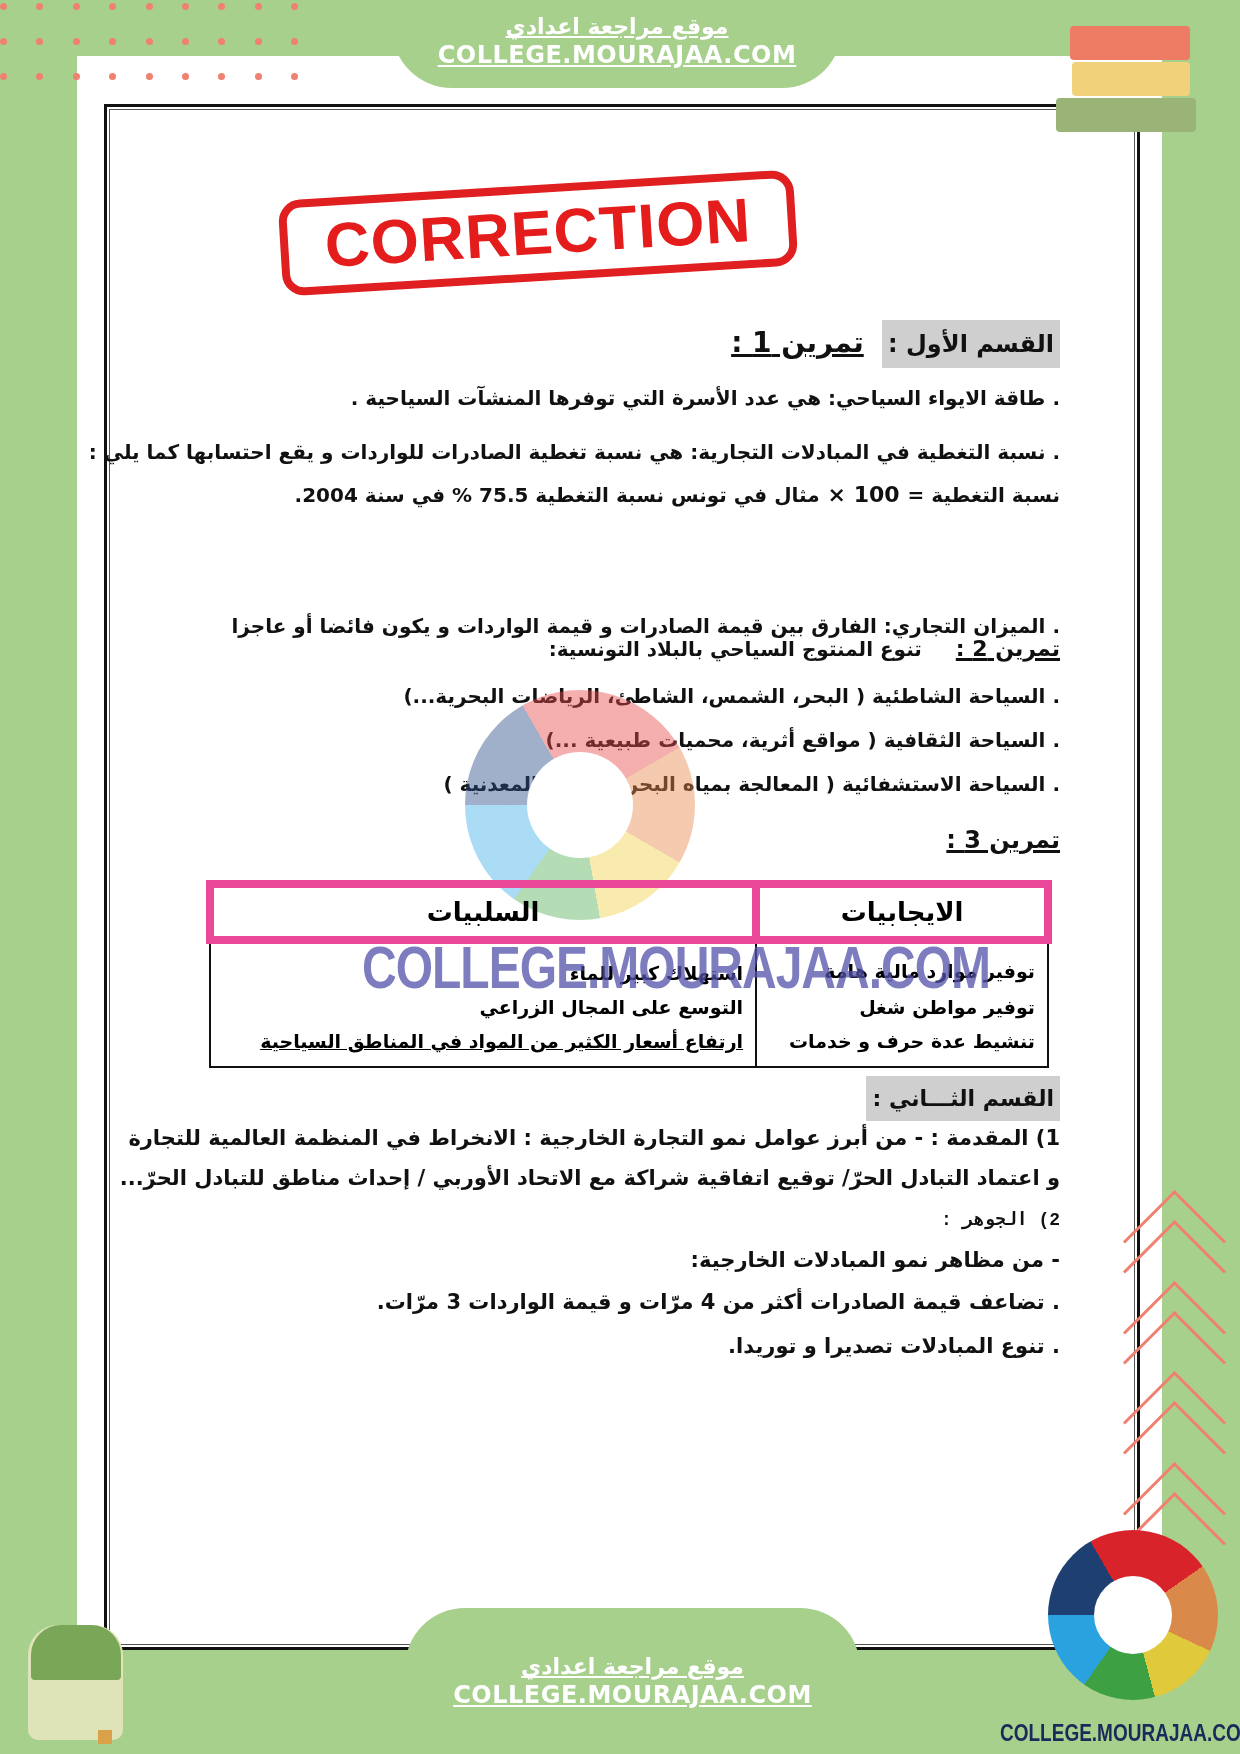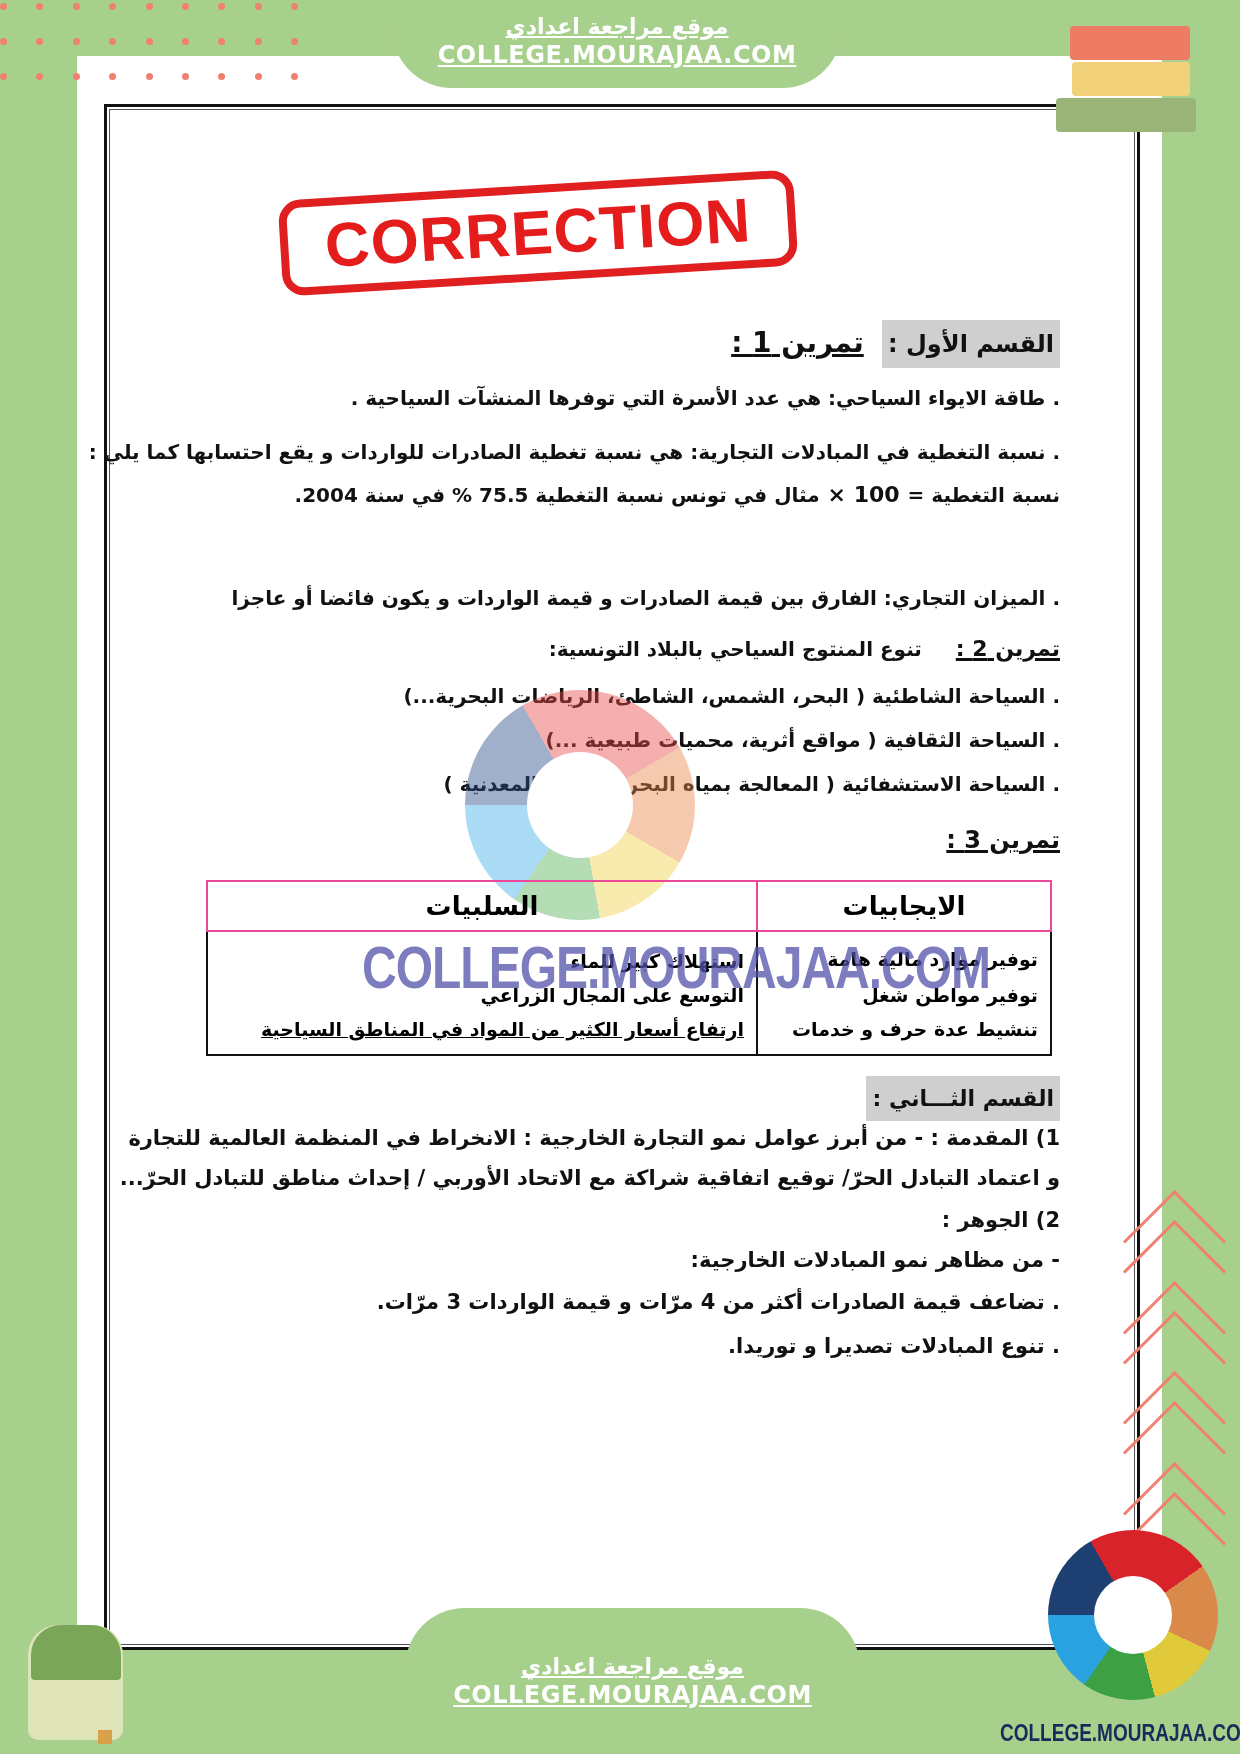--- a/index.html
+++ b/index.html
@@ -53,21 +53,21 @@
 
   .frac { display:inline-flex; flex-direction:column; align-items:center; vertical-align:middle; margin:0 8px; }
   .frac span { padding:2px 4px; }
   .frac .num { border-bottom:2px solid #111; }
 
   table.t3 {
     position:absolute; left:206px; top:880px; width:846px;
     border-collapse:collapse; direction:rtl; font-weight:bold; font-size:19px;
     border:2px solid #111;
   }
-  table.t3 th { font-size:26px; font-weight:bold; border:2px solid #ec4899; height:46px; }
+  table.t3 th { font-size:26px; font-weight:bold; border:8px solid #ec4899; height:46px; }
   table.t3 td { border-left:2px solid #111; border-right:2px solid #111; padding:2px 12px; vertical-align:top; line-height:30px; }
 
   .watermark {
     position:absolute; left:362px; top:940px; font-family:"Liberation Sans", sans-serif;
     font-weight:bold; font-size:48px; color:rgba(80,80,170,0.75); transform:scaleY(1.25);
     letter-spacing:-1px;
   }
 
   .ring { position:absolute; border-radius:50%; }
   .chev { position:absolute; width:70px; height:70px; border:3px solid #f08070; border-right:none; border-bottom:none; transform:rotate(45deg); }
@@ -135,21 +135,21 @@
 
 <div class="content" style="top:386px;">. طاقة الايواء السياحي: هي عدد الأسرة التي توفرها المنشآت السياحية .</div>
 <div class="content" style="top:440px;">. نسبة التغطية في المبادلات التجارية: هي نسبة تغطية الصادرات للواردات و يقع احتسابها كما يلي :</div>
 
 <div class="content" style="top:482px;display:flex;align-items:center;">
   <span>نسبة التغطية =</span>
   <span style="direction:ltr;margin:0 8px;font-size:22px;">× 100</span>
   <span>مثال في تونس نسبة التغطية 75.5 % في سنة 2004.</span>
 </div>
 
-<div class="content" style="top:586px;text-align:right;">. الميزان التجاري: الفارق بين قيمة الصادرات و قيمة الواردات و يكون فائضا أو عاجزا</div>
+<div class="content" style="top:614px;text-align:right;">. الميزان التجاري: الفارق بين قيمة الصادرات و قيمة الواردات و يكون فائضا أو عاجزا</div>
 
 <div class="content" style="top:636px;">
   <span class="ul" style="font-size:22px;">تمرين 2 :</span>
   <span style="margin-right:27px;">تنوع المنتوج السياحي بالبلاد التونسية:</span>
 </div>
 <div class="content" style="top:684px;">. السياحة الشاطئية ( البحر، الشمس، الشاطئ، الرياضات البحرية...)</div>
 <div class="content" style="top:728px;">. السياحة الثقافية ( مواقع أثرية، محميات طبيعية ...)</div>
 <div class="content" style="top:772px;">. السياحة الاستشفائية ( المعالجة بمياه البحر و المياه المعدنية )</div>
 
 <div class="ring" style="left:465px;top:690px;width:230px;height:230px;opacity:0.45;
@@ -183,21 +183,21 @@
   </tbody>
 </table>
 
 <div class="watermark">COLLEGE.MOURAJAA.COM</div>
 
 <div class="content" style="top:1086px;font-size:22px;">
   <span class="hl">القسم الثـــاني :</span>
 </div>
 <div class="content" style="top:1126px;font-size:21px;">1) المقدمة : - من أبرز عوامل نمو التجارة الخارجية : الانخراط في المنظمة العالمية للتجارة</div>
 <div class="content" style="top:1166px;font-size:21px;">و اعتماد التبادل الحرّ/ توقيع اتفاقية شراكة مع الاتحاد الأوربي / إحداث مناطق للتبادل الحرّ...</div>
-<div class="content" style="top:1208px;font-size:21px;">2) الجوهر :</div>
+<div class="content" style="top:1208px;font-size:18px;font-family:Liberation Mono, monospace;">2) الجوهر :</div>
 <div class="content" style="top:1248px;font-size:21px;">- من مظاهر نمو المبادلات الخارجية:</div>
 <div class="content" style="top:1290px;font-size:21px;">. تضاعف قيمة الصادرات أكثر من 4 مرّات و قيمة الواردات 3 مرّات.</div>
 <div class="content" style="top:1334px;font-size:21px;">. تنوع المبادلات تصديرا و توريدا.</div>
 
 <div>
   <div class="chev" style="left:1138px;top:1205px;"></div>
   <div class="chev" style="left:1138px;top:1235px;"></div>
   <div class="chev" style="left:1138px;top:1296px;"></div>
   <div class="chev" style="left:1138px;top:1326px;"></div>
   <div class="chev" style="left:1138px;top:1386px;"></div>

